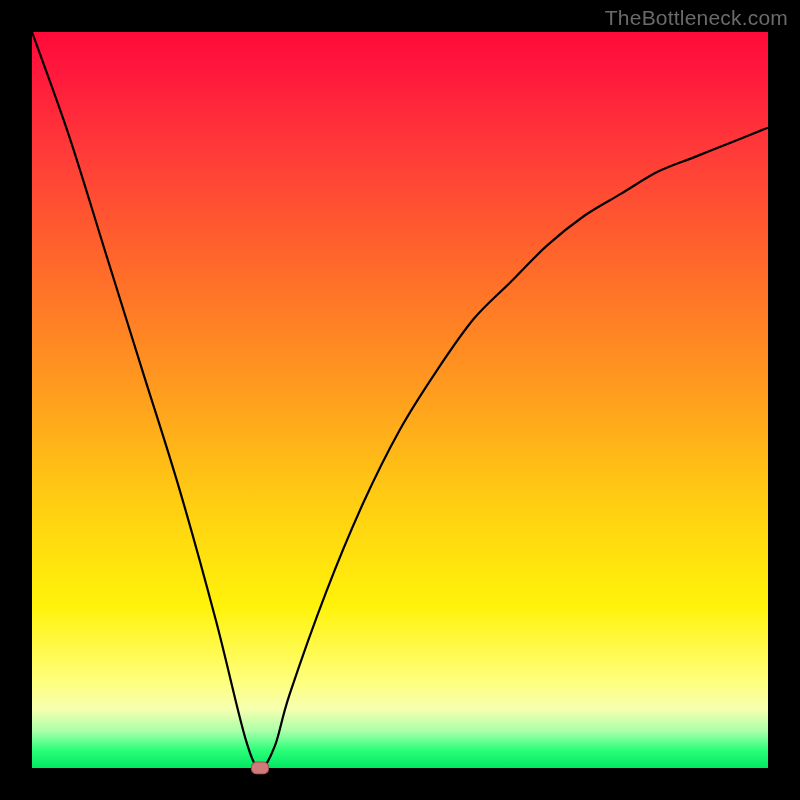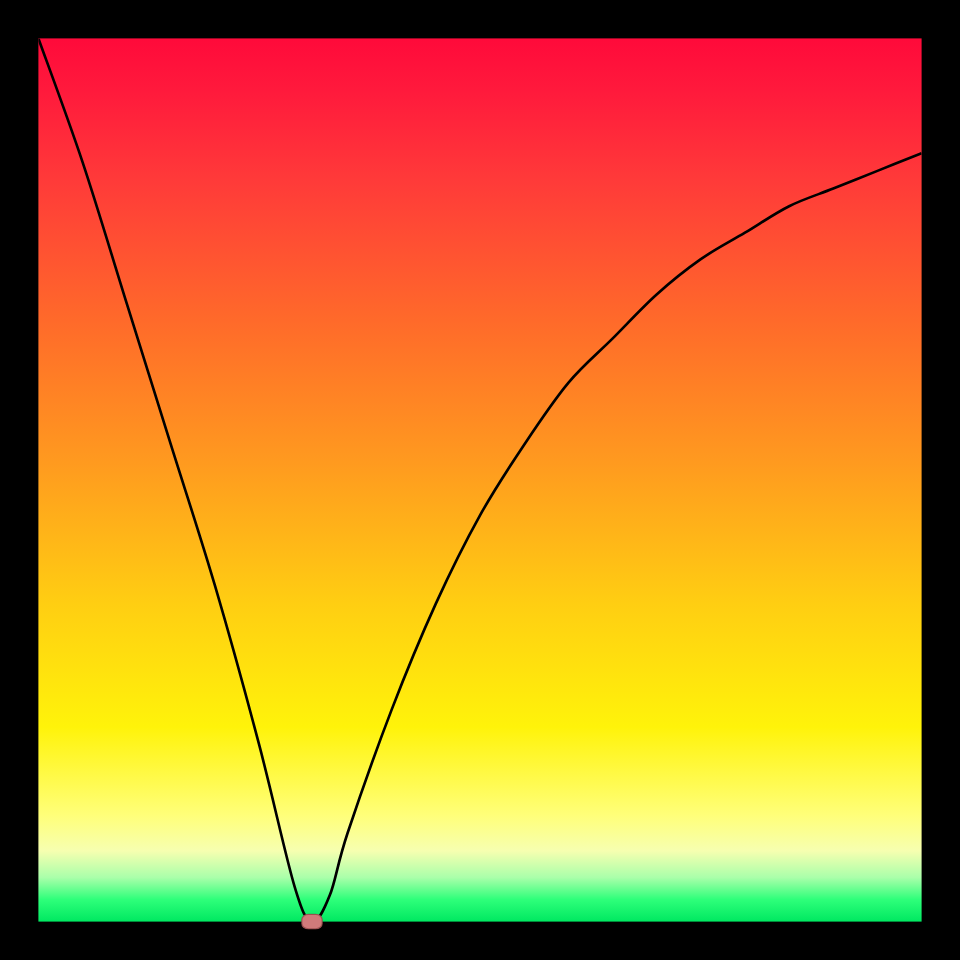--- a/index.html
+++ b/index.html
@@ -63,20 +63,21 @@
     color: #6a6a6a;
     font-size: 21px;
     letter-spacing: 0.2px;
     font-weight: 500;
   }
 </style>
 </head>
 <body>
 
 <div class="frame">
+  <div class="watermark">TheBottleneck.com</div>
 
   <div class="plot-area">
     <svg class="curve-svg" viewBox="0 0 736 736" preserveAspectRatio="none">
       <path id="curve-path" d="M 0.00 0.00 C 6.13 17.17, 24.53 66.24, 36.80 103.04 C 49.07 139.84, 61.33 181.55, 73.60 220.80 C 85.87 260.05, 98.13 299.31, 110.40 338.56 C 122.67 377.81, 134.93 414.61, 147.20 456.32 C 159.47 498.03, 172.96 547.09, 184.00 588.80 C 195.04 630.51, 206.08 682.03, 213.44 706.56 C 220.80 731.09, 223.25 734.77, 228.16 736.00 C 233.07 737.23, 237.97 726.19, 242.88 713.92 C 247.79 701.65, 249.01 688.16, 257.60 662.40 C 266.19 636.64, 282.13 591.25, 294.40 559.36 C 306.67 527.47, 318.93 498.03, 331.20 471.04 C 343.47 444.05, 355.73 419.52, 368.00 397.44 C 380.27 375.36, 392.53 356.96, 404.80 338.56 C 417.07 320.16, 429.33 301.76, 441.60 287.04 C 453.87 272.32, 466.13 262.51, 478.40 250.24 C 490.67 237.97, 502.93 224.48, 515.20 213.44 C 527.47 202.40, 539.73 192.59, 552.00 184.00 C 564.27 175.41, 576.53 169.28, 588.80 161.92 C 601.07 154.56, 613.33 145.97, 625.60 139.84 C 637.87 133.71, 650.13 130.03, 662.40 125.12 C 674.67 120.21, 686.93 115.31, 699.20 110.40 C 711.47 105.49, 729.87 98.13, 736.00 95.68" fill="none" stroke="#000" stroke-width="2.2"></path>
     </svg>
     <div id="marker" class="marker" style="left: 228.16px; top: 736px;"></div>
   </div>
 </div>
 
 </body></html>

